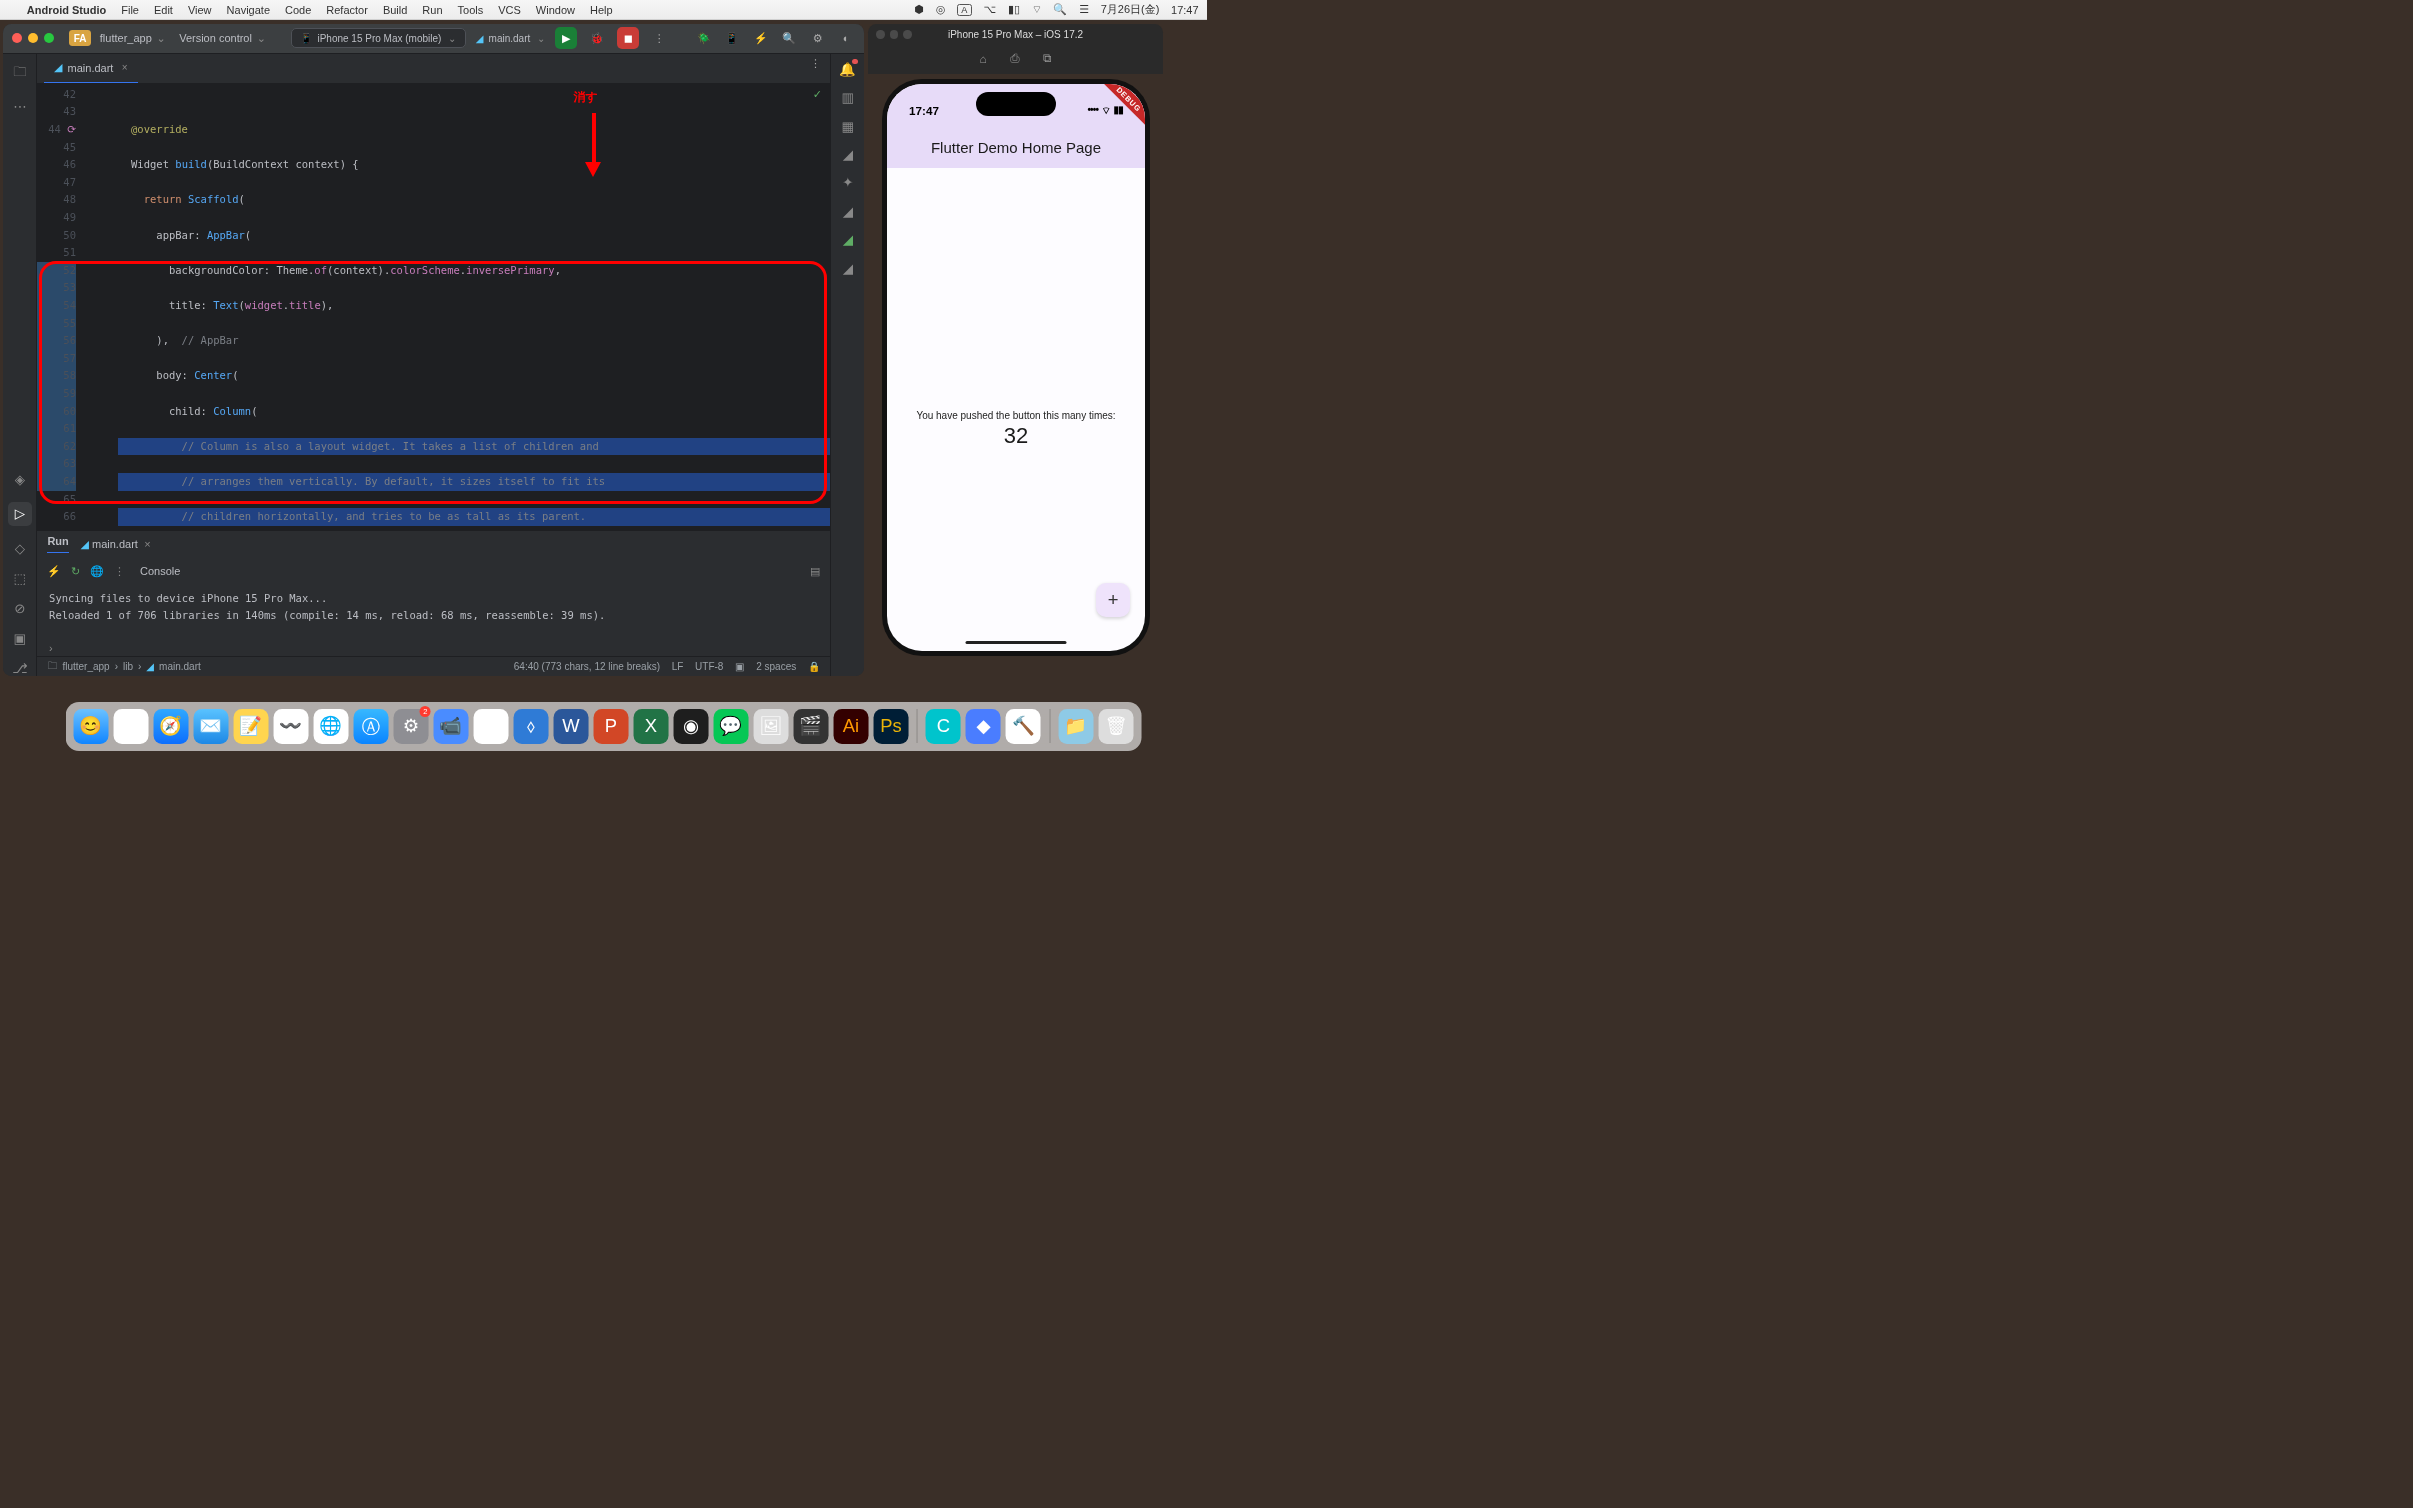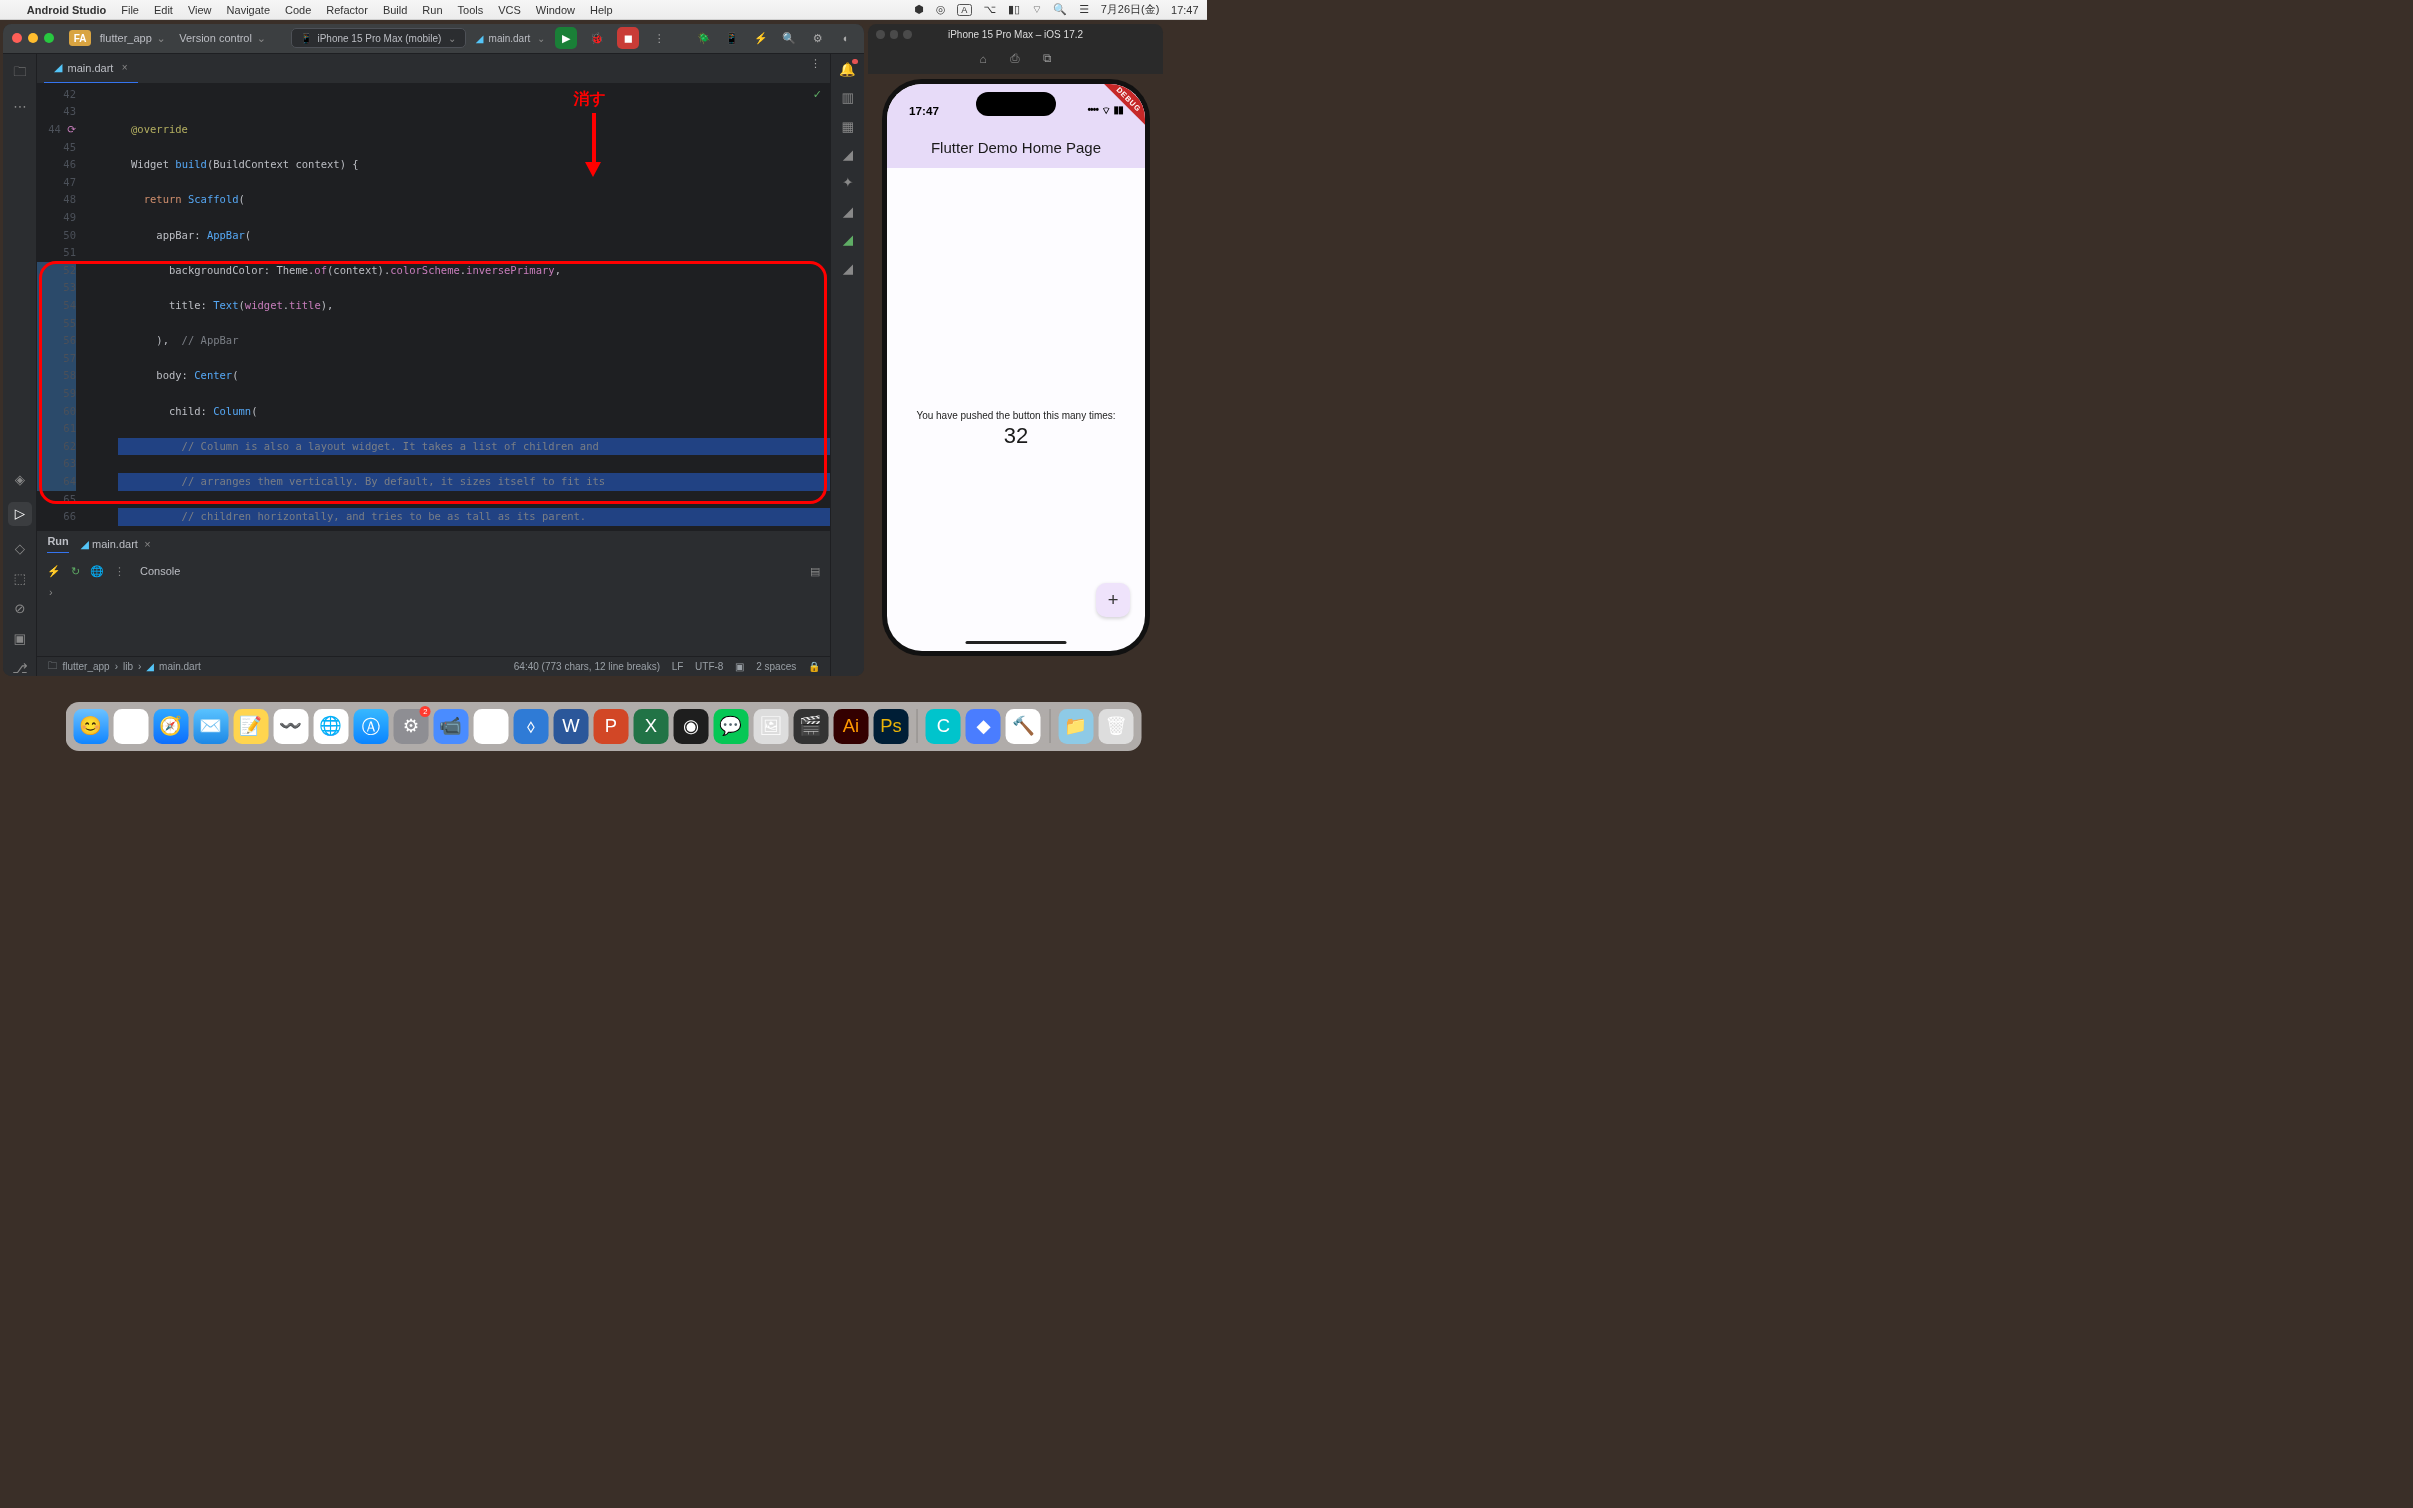--- a/index.html
+++ b/index.html
@@ -495,40 +495,42 @@
 
 
 
 
 
 
 
 
         </div>
 
-        <div class="red-arrow" style="left:536px;top:6.7px;font-size:16px">消す</div>
+        <div class="red-arrow" style="left:536px;top:6.7px;font-size:12px">消す</div>
         <div class="arrow-line" style="left:555px;top:30px;height:50px"></div>
         <div class="arrow-head" style="left:548px;top:79px"></div>
         <div class="red-box" style="left:1.7px;top:178px;width:788px;height:243px"></div>
       </div>
 
       <div class="run-panel">
         <div class="run-tabs">
           <span class="run-tab-active">Run</span>
           <span><span class="flutter-color">◢</span> <span>main.dart</span> <span style="color:#888;margin-left:3.4px">×</span></span>
         </div>
         <div class="run-toolbar">
           <span style="color:#f2c55c">⚡</span>
           <span style="color:#5fad65">↻</span>
           <span>🌐</span>
           <span>⋮</span>
           <span class="label">Console</span>
           <div style="flex:1"></div>
           <span>▤</span>
         </div>
+        <div class="console-out"><span>Syncing files to device iPhone 15 Pro Max...</span>
+<span>Reloaded 1 of 706 libraries in 140ms (compile: 14 ms, reload: 68 ms, reassemble: 39 ms).</span></div>
         <div style="padding:1.7px 11.7px;color:#888">›</div>
       </div>
 
       <div class="status-bar">
         <div class="crumb">
           <span>🗀</span>
           <span>flutter_app</span> ›
           <span>lib</span> ›
           <span class="flutter-color">◢</span>
           <span>main.dart</span>

